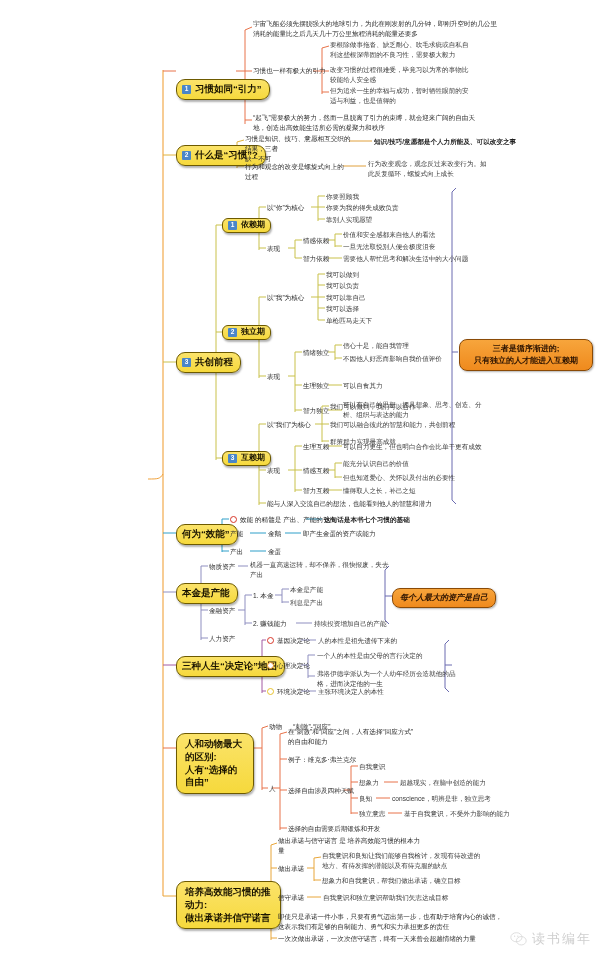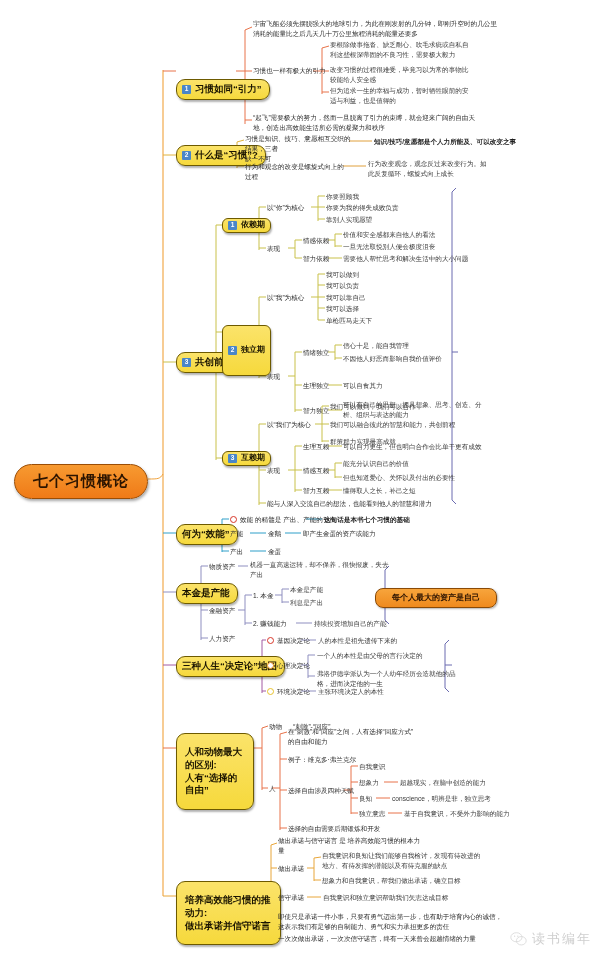--- a/index.html
+++ b/index.html
@@ -32,21 +32,21 @@
     background:linear-gradient(#fbe36a,#f6d93c);
     border:1px solid #6d5a00;
     border-radius:9px;
     color:#1a1400;
     font-size:9.5px;font-weight:bold;
     padding:3px 7px 3px 5px;
     display:flex;align-items:center;gap:4px;
     box-shadow:1px 2px 2px rgba(0,0,0,.3);
     line-height:1.35;
   }
-  .topic.multiline{display:block;padding:12px 8px;}
+  .topic.multiline{display:block;padding:4px 8px;}
 
   .numbadge{
     width:9px;height:9px;flex:0 0 9px;
     background:#4a86c8;color:#fff;
     font-size:6.5px;font-weight:bold;
     display:inline-flex;align-items:center;justify-content:center;
     border-radius:1px;
   }
 
   .callout{
@@ -267,21 +267,20 @@
       <path d="M271 918 L277 918" stroke="#e8a63a"></path>
       <path d="M271 938 L277 938" stroke="#e8a63a"></path>
       <path d="M307 868 L314 868" stroke="#e8a63a"></path>
       <path d="M314 858 L314 881" stroke="#e8a63a"></path>
       <path d="M314 858 L321 857" stroke="#e8a63a"></path>
       <path d="M314 880 L321 880" stroke="#e8a63a"></path>
       <path d="M307 897 L321 897" stroke="#e8a63a"></path>
     </g>
   </svg>
 
-  <div class="node root" style="left:14px;top:464px;width:134px;">七个习惯概论</div>
 
   <div class="node topic" style="left:176px;top:71px;margin-top:8px;">
     <span class="numbadge">1</span>
     <span>习惯如同“引力”</span>
   </div>
 
   <div class="node topic" style="left:176px;top:145px;">
     <span class="numbadge">2</span>
     <span>什么是“习惯”?</span>
   </div>
@@ -306,22 +305,24 @@
   <div class="node topic multiline" style="left:176px;top:733px;width:78px;text-align:left;">
     <span style="white-space:pre-line;">人和动物最大的区别:
 人有“选择的自由”</span>
   </div>
 
   <div class="node topic multiline" style="left:176px;top:881px;width:105px;text-align:left;">
     <span style="white-space:pre-line;">培养高效能习惯的推动力:
 做出承诺并信守诺言</span>
   </div>
 
-
-  <div class="node callout" style="left:375px;top:588px;width:122px;">每个人最大的资产是自己</div>
+  <div class="node callout" style="left:459px;top:339px;width:134px;white-space:pre-line;">三者是循序渐进的;
+只有独立的人才能进入互赖期</div>
+
+  <div class="node callout" style="left:392px;top:588px;width:104px;font-style:italic;">每个人最大的资产是自己</div>
 
 
   <div class="leaf" style="left:253px;top:19px;width:275px;">宇宙飞船必须先摆脱强大的地球引力，为此在刚发射的几分钟，即刚升空时的几公里
 消耗的能量比之后几天几十万公里旅程消耗的能量还要多</div>
   <div class="leaf" style="left:253px;top:66px;">习惯也一样有极大的引力</div>
   <div class="leaf" style="left:253px;top:113px;width:278px;">“起飞”需要极大的努力，然而一旦脱离了引力的束缚，就会迎来广阔的自由天
 地，创造出高效能生活所必需的凝聚力和秩序</div>
 
   <div class="leaf sub" style="left:330px;top:40px;width:200px;">要根除做事拖沓、缺乏耐心、吹毛求疵或自私自
 利这些根深蒂固的不良习性，需要极大毅力</div>
@@ -345,21 +346,21 @@
   <div class="leaf sub" style="left:326px;top:192px;">你要照顾我</div>
   <div class="leaf sub" style="left:326px;top:203px;">你要为我的得失成败负责</div>
   <div class="leaf sub" style="left:326px;top:215px;">靠别人实现愿望</div>
   <div class="leaf" style="left:267px;top:244px;">表现</div>
   <div class="leaf" style="left:303px;top:236px;">情感依赖</div>
   <div class="leaf sub" style="left:343px;top:230px;">价值和安全感都来自他人的看法</div>
   <div class="leaf sub" style="left:343px;top:242px;">一旦无法取悦别人便会极度沮丧</div>
   <div class="leaf" style="left:303px;top:254px;">智力依赖</div>
   <div class="leaf sub" style="left:343px;top:254px;">需要他人帮忙思考和解决生活中的大小问题</div>
 
-  <div class="node topic" style="left:222px;top:325px;padding:19px 5px;border-radius:6px;font-size:8px;">
+  <div class="node topic" style="left:222px;top:325px;padding:1px 5px;border-radius:6px;font-size:8px;">
     <span class="numbadge">2</span>
     <span>独立期</span>
   </div>
   <div class="leaf" style="left:267px;top:293px;">以“我”为核心</div>
   <div class="leaf sub" style="left:326px;top:270px;">我可以做到</div>
   <div class="leaf sub" style="left:326px;top:281px;">我可以负责</div>
   <div class="leaf sub" style="left:326px;top:293px;">我可以靠自己</div>
   <div class="leaf sub" style="left:326px;top:304px;">我可以选择</div>
   <div class="leaf sub" style="left:326px;top:316px;">单枪匹马走天下</div>
   <div class="leaf" style="left:267px;top:372px;">表现</div>

